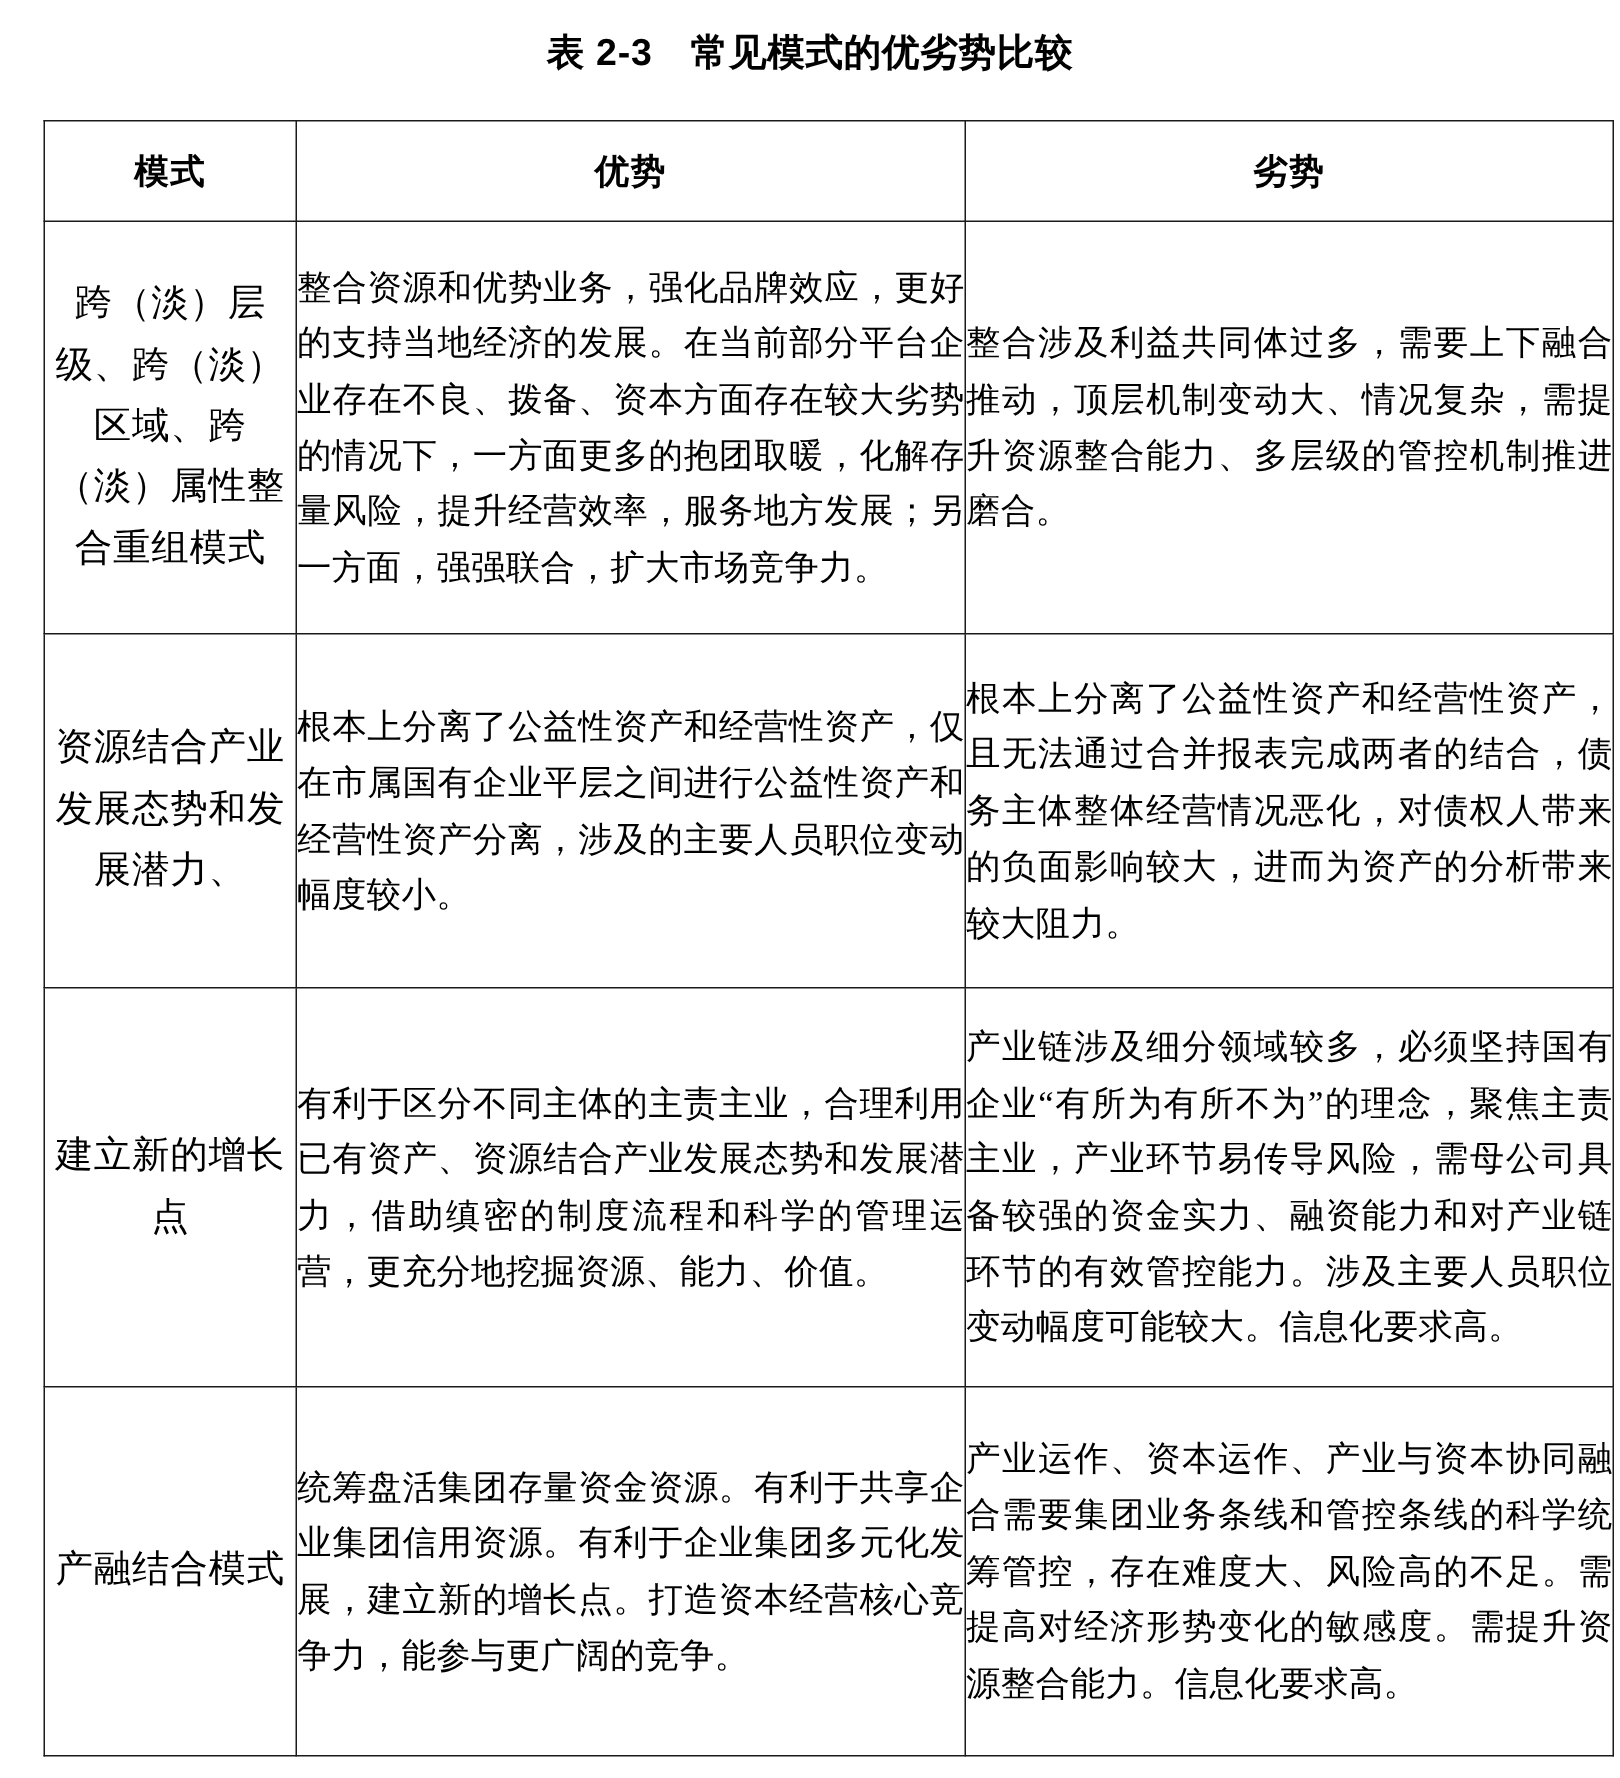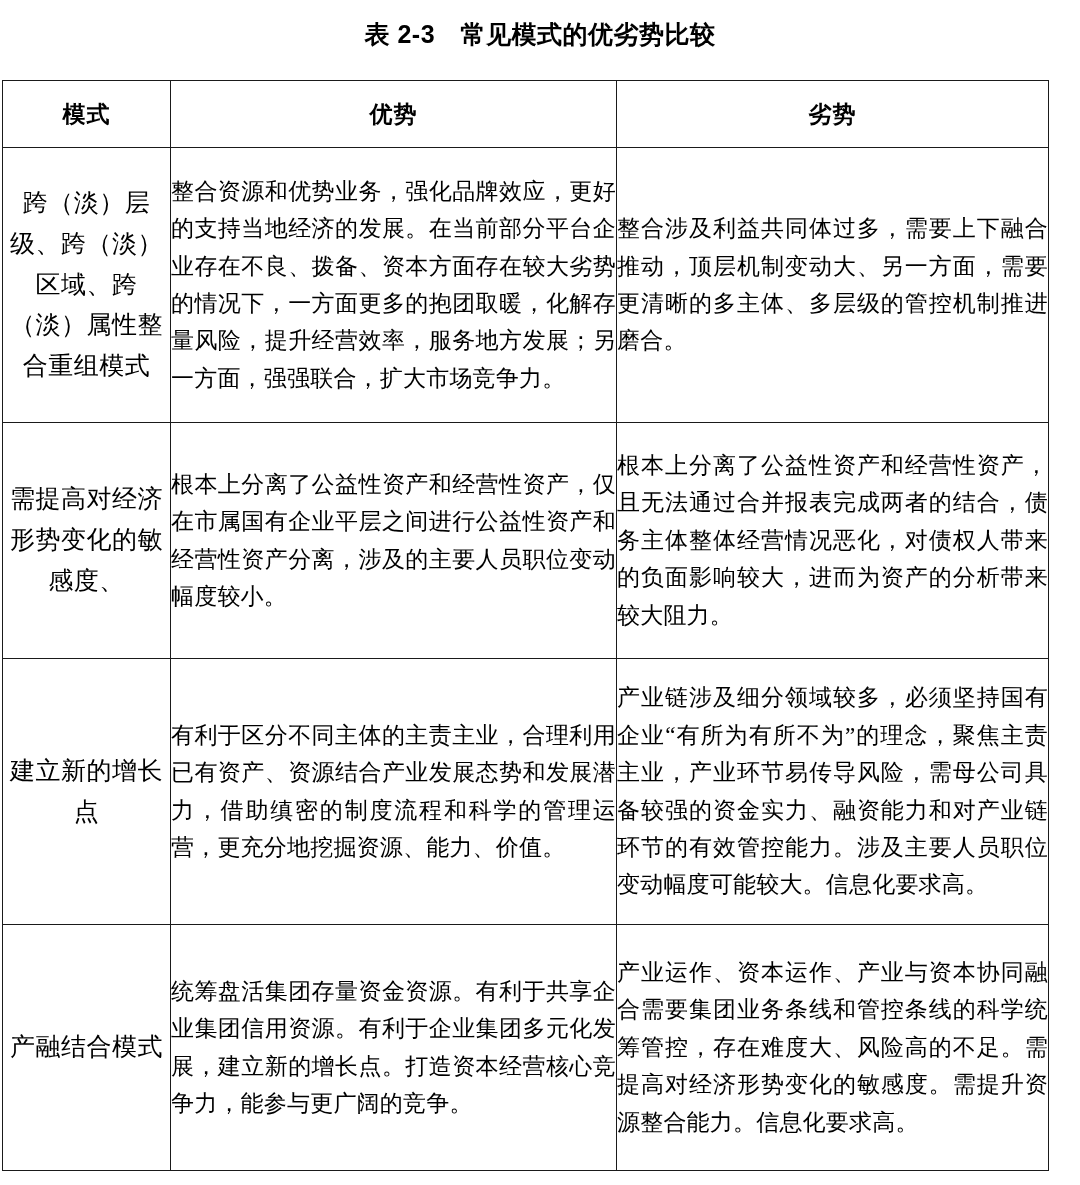--- a/index.html
+++ b/index.html
@@ -28,21 +28,21 @@
     width: 1080px;
     text-align: center;
     font-family: "Liberation Sans", "DejaVu Sans", sans-serif;
     font-weight: bold;
     font-size: 25px;
     letter-spacing: 0.5px;
     white-space: pre;
   }
   table.cmp {
     position: absolute;
-    left: 2px;
+    left: 29px;
     top: 80px;
     width: 1046px;
     border-collapse: collapse;
     table-layout: fixed;
   }
   table.cmp td, table.cmp th {
     border: 1.6px solid #1a1a1a;
     padding: 0;
     vertical-align: middle;
   }
@@ -95,24 +95,24 @@
       <tr>
         <th class="hdr">模式</th>
         <th class="hdr">优势</th>
         <th class="hdr">劣势</th>
       </tr>
     </thead>
     <tbody>
       <tr class="r1">
         <td class="mode">跨（淡）层级、跨（淡）区域、跨（淡）属性整合重组模式</td>
         <td class="body">整合资源和优势业务，强化品牌效应，更好的支持当地经济的发展。在当前部分平台企业存在不良、拨备、资本方面存在较大劣势的情况下，一方面更多的抱团取暖，化解存量风险，提升经营效率，服务地方发展；另一方面，强强联合，扩大市场竞争力。</td>
-        <td class="body">整合涉及利益共同体过多，需要上下融合推动，顶层机制变动大、另一方面，需要更清晰的多主体、多层级的管控机制推进磨合。</td>
+        <td class="body">整合涉及利益共同体过多，需要上下融合推动，顶层机制变动大、情况复杂，需提升资源整合能力、多层级的管控机制推进磨合。</td>
       </tr>
       <tr class="r2">
-        <td class="mode">需提高对经济形势变化的敏感度、</td>
+        <td class="mode">资源结合产业发展态势和发展潜力、</td>
         <td class="body">根本上分离了公益性资产和经营性资产，仅在市属国有企业平层之间进行公益性资产和经营性资产分离，涉及的主要人员职位变动幅度较小。</td>
         <td class="body">根本上分离了公益性资产和经营性资产，且无法通过合并报表完成两者的结合，债务主体整体经营情况恶化，对债权人带来的负面影响较大，进而为资产的分析带来较大阻力。</td>
       </tr>
       <tr class="r3">
         <td class="mode">建立新的增长点</td>
         <td class="body">有利于区分不同主体的主责主业，合理利用已有资产、资源结合产业发展态势和发展潜力，借助缜密的制度流程和科学的管理运营，更充分地挖掘资源、能力、价值。</td>
         <td class="body">产业链涉及细分领域较多，必须坚持国有企业“有所为有所不为”的理念，聚焦主责主业，产业环节易传导风险，需母公司具备较强的资金实力、融资能力和对产业链环节的有效管控能力。涉及主要人员职位变动幅度可能较大。信息化要求高。</td>
       </tr>
       <tr class="r4">
         <td class="mode">产融结合模式</td>

